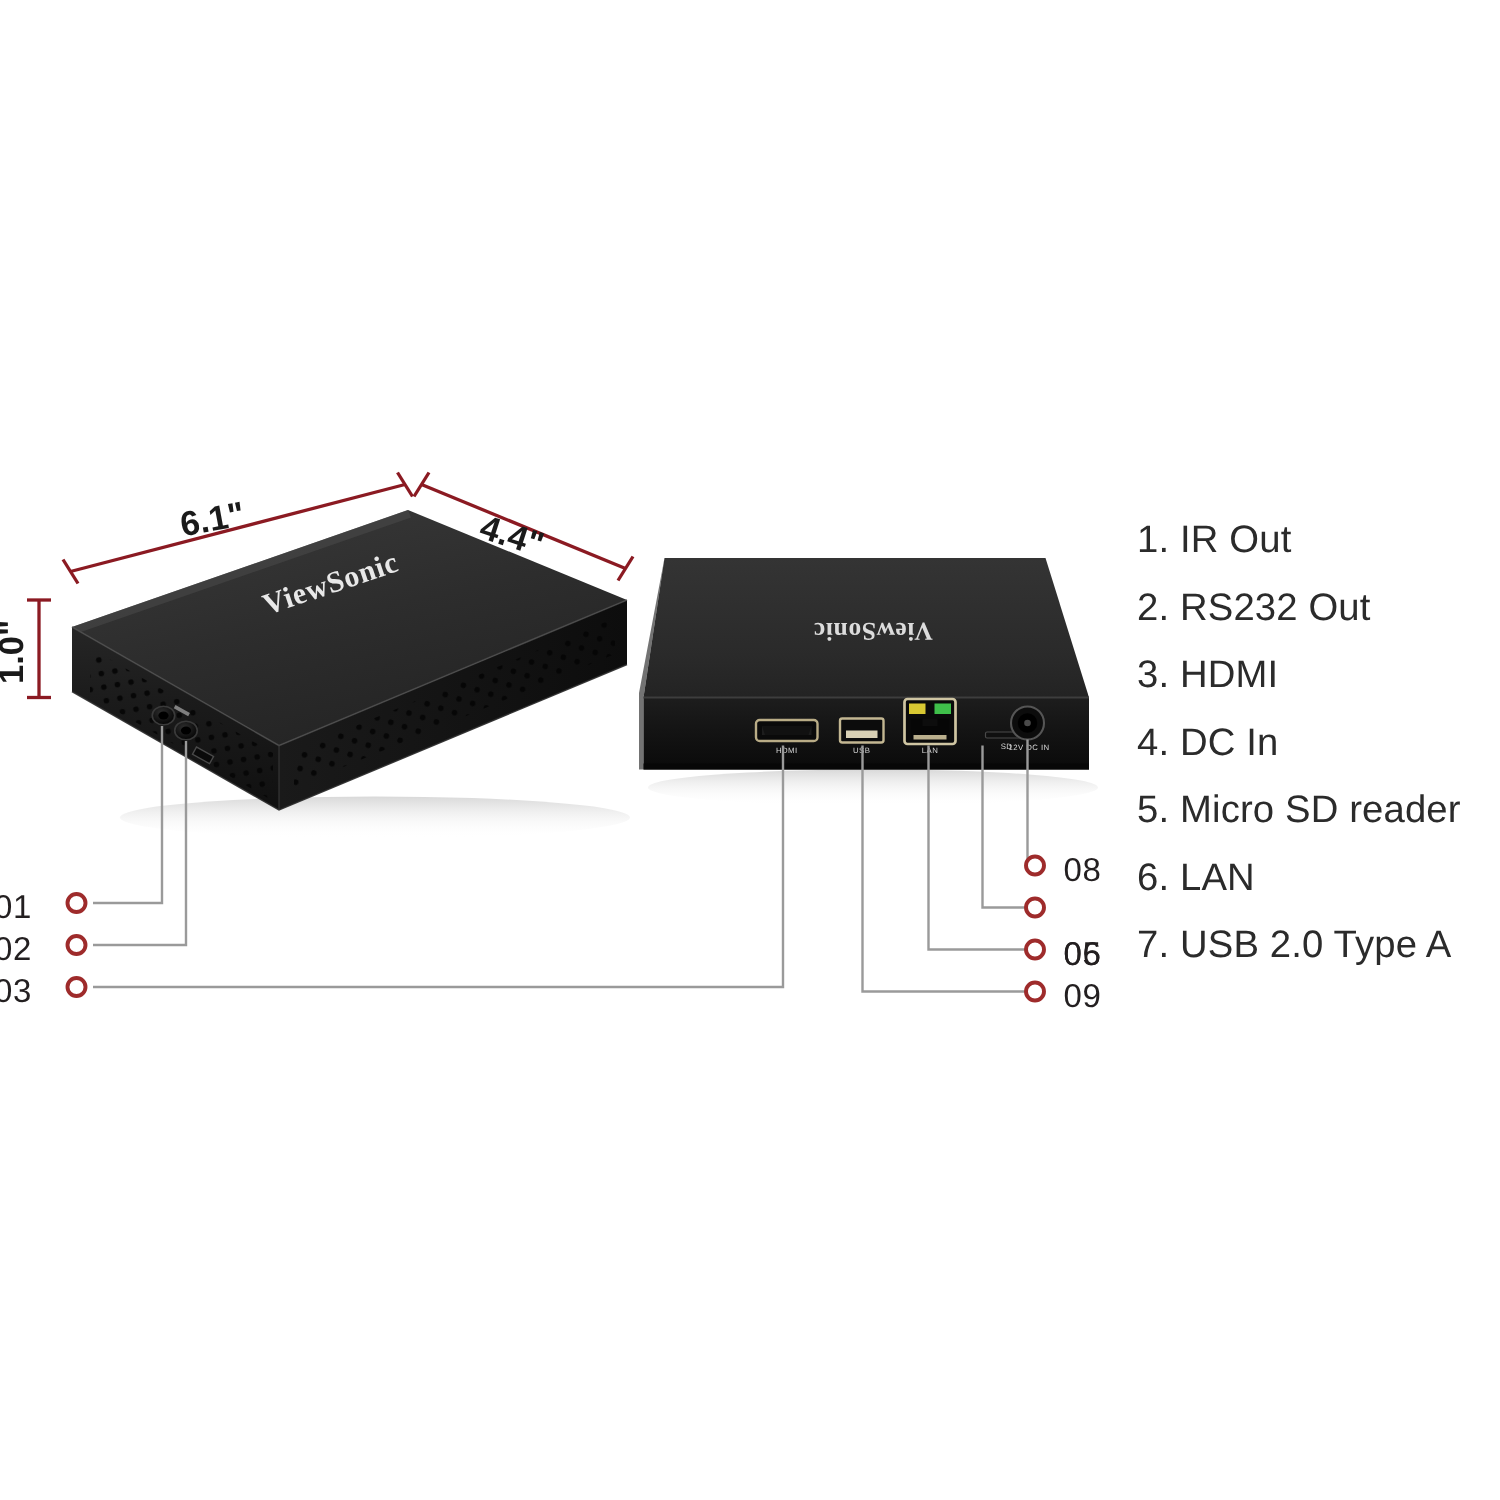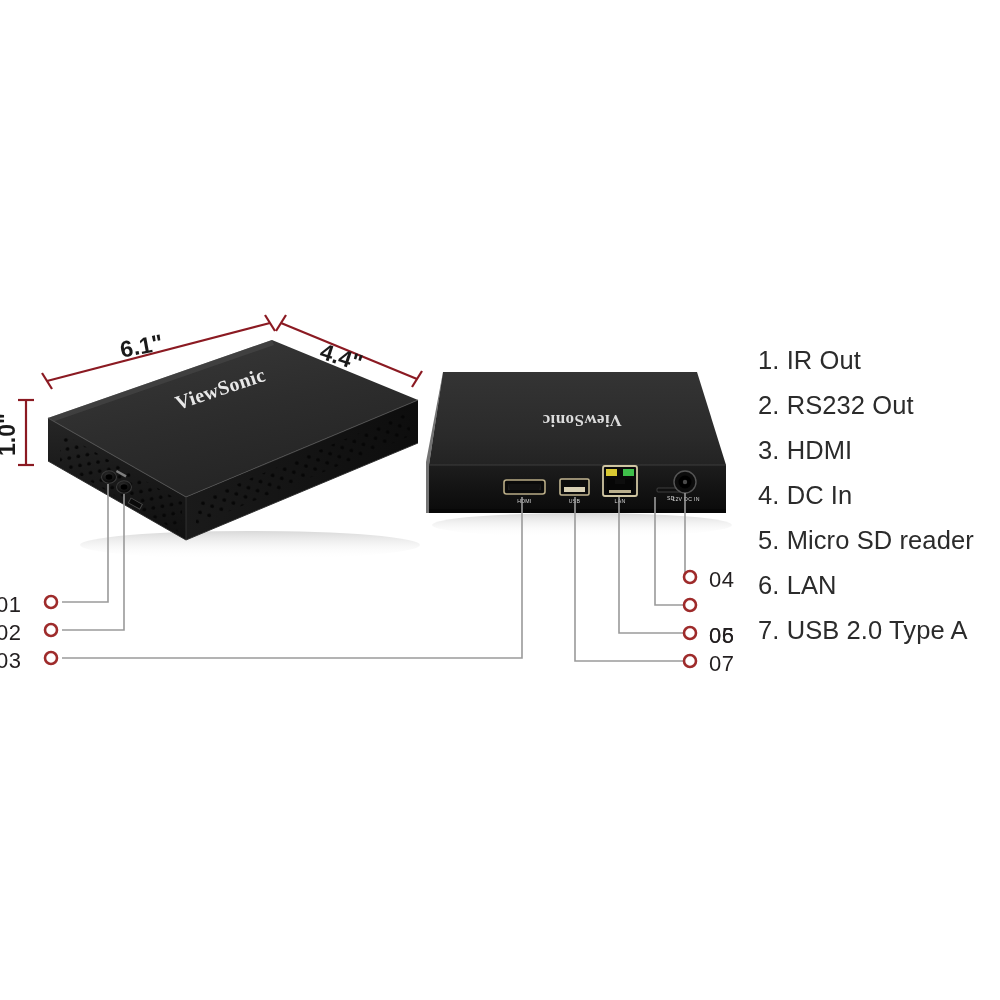--- a/index.html
+++ b/index.html
@@ -243,24 +243,24 @@
       <circle cx="690" cy="577" r="6"></circle>
       <circle cx="690" cy="605" r="6"></circle>
       <circle cx="690" cy="633" r="6"></circle>
       <circle cx="690" cy="661" r="6"></circle>
     </g>
   </svg>
 
   <div class="callout-num" style="left:-4px;  top:592px;">01</div>
   <div class="callout-num" style="left:-4px;  top:620px;">02</div>
   <div class="callout-num" style="left:-4px;  top:648px;">03</div>
-  <div class="callout-num" style="left:709px; top:567px;">04</div>
+  <div class="callout-num" style="left:709px; top:567px;">08</div>
   <div class="callout-num" style="left:709px; top:595px;margin-top:28px;">05</div>
   <div class="callout-num" style="left:709px; top:623px;">06</div>
-  <div class="callout-num" style="left:709px; top:651px;">07</div>
+  <div class="callout-num" style="left:709px; top:651px;">09</div>
 
   <div id="legend">
     <div class="legend-item">1. IR Out</div>
     <div class="legend-item">2. RS232 Out</div>
     <div class="legend-item">3. HDMI</div>
     <div class="legend-item">4. DC In</div>
     <div class="legend-item">5. Micro SD reader</div>
     <div class="legend-item">6. LAN</div>
     <div class="legend-item">7. USB 2.0 Type A</div>
   </div>

